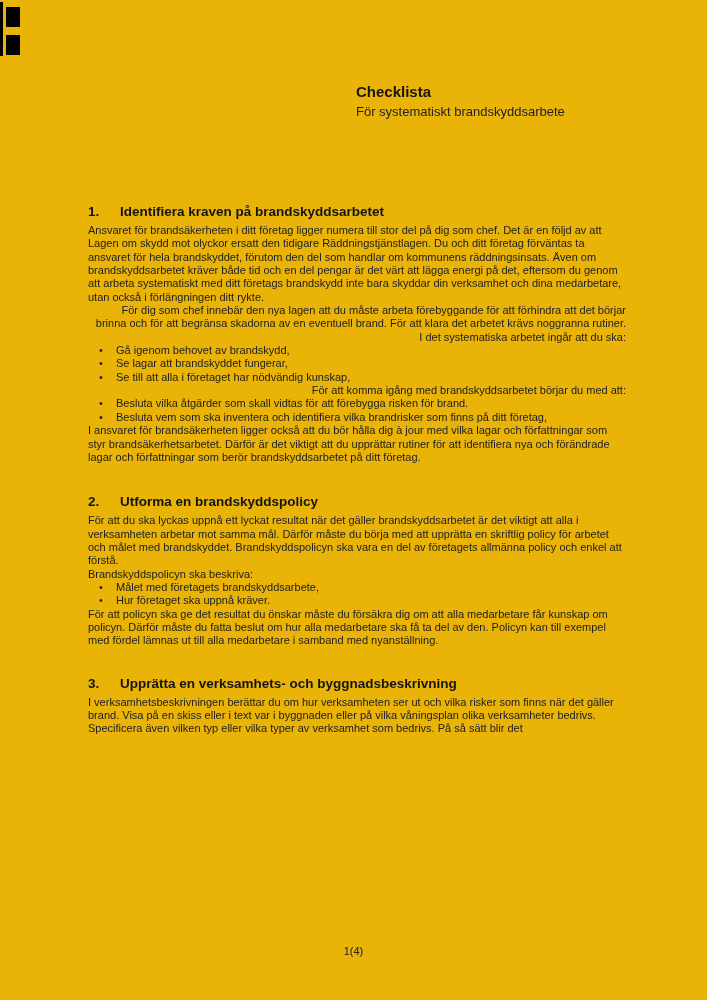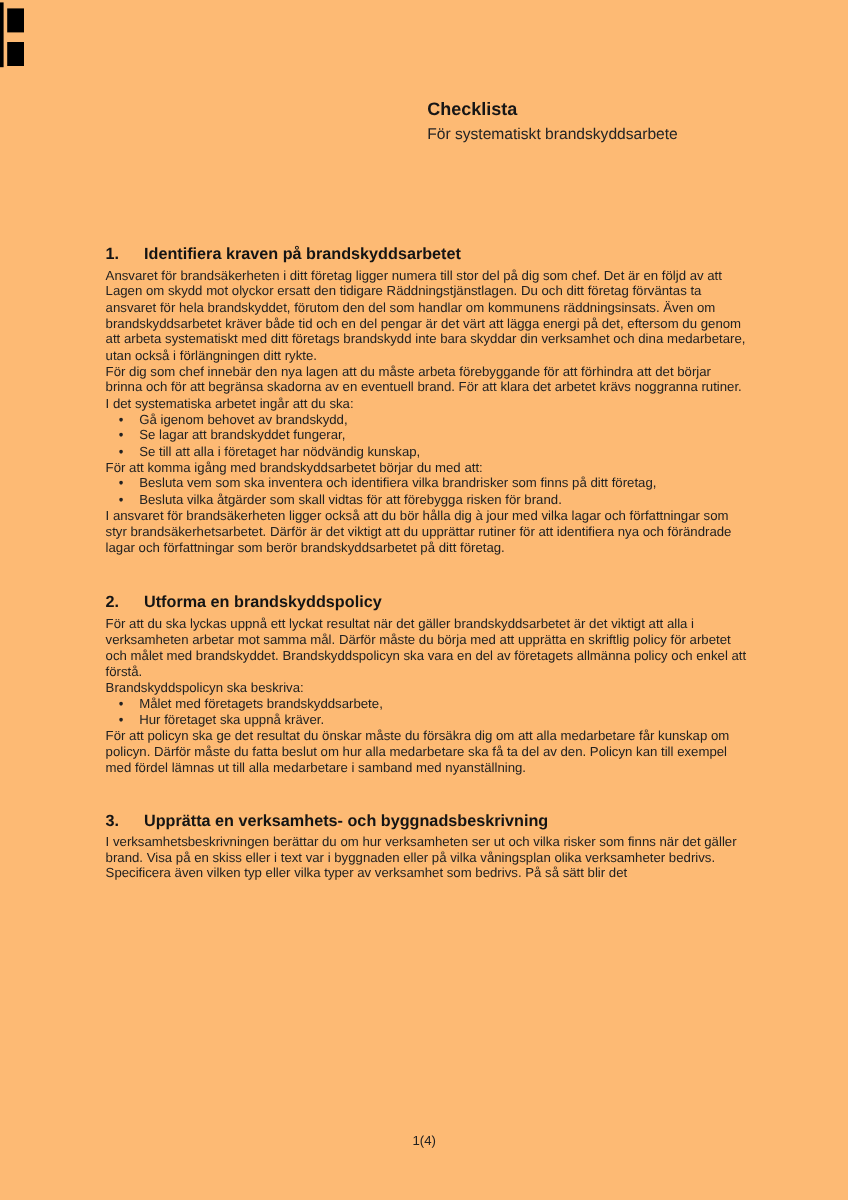--- a/index.html
+++ b/index.html
@@ -4,21 +4,21 @@
 <style>
   html, body { margin: 0; padding: 0; }
   body {
     width: 707px; height: 1000px;
     background: #ffffff;
     font-family: "Liberation Sans", sans-serif;
     color: #1f1f1f;
     position: relative;
     overflow: hidden;
   }
-  .page { position: absolute; inset: 0; background: #fdba74; }
+  .page { position: absolute; inset: 0; background: #eab308; }
 
   
   .scan-line   { position: absolute; left: 0; top: 2px;  width: 3px;  height: 54px; background: #000; }
   .scan-sq-a   { position: absolute; left: 6px; top: 7px;  width: 14px; height: 20px; background: #000; }
   .scan-sq-b   { position: absolute; left: 6px; top: 35px; width: 14px; height: 20px; background: #000; }
 
   
   .doc-header { position: absolute; left: 356px; top: 83px; }
   .doc-title    { font-size: 15px; font-weight: bold; line-height: 18px; color: #161616; }
   .doc-subtitle { font-size: 13px; line-height: 17px; margin-top: 2px; color: #242424; }
@@ -27,21 +27,21 @@
   .content {
     position: absolute; left: 88px; top: 204px; width: 538px;
     font-size: 11px; line-height: 13.35px; color: #212121;
   }
   .sec-heading {
     display: flex; margin: 0 0 4px 0;
     font-size: 13.5px; font-weight: bold; line-height: 16px; color: #141414;
   }
   .sec-num { width: 32px; flex: 0 0 32px; }
   .content p { margin: 0; }
-  .mt20 { margin-top: 20px; }
+  .mt20 { margin-top: 20px; text-align: right; }
   .mt19 { margin-top: 19px; }
   .mt16 { margin-top: 16px; }
   .mt15 { margin-top: 15px; }
   .mt13 { margin-top: 13px; }
   .mt12 { margin-top: 12px; }
   .mt30 { margin-top: 30px; }
   .mt28 { margin-top: 28px; }
   ul.bullets { margin: 0; padding: 0; list-style: none; }
   ul.bullets li { position: relative; padding-left: 28px; }
   ul.bullets li::before {
@@ -77,22 +77,22 @@
     <p>Ansvaret för brandsäkerheten i ditt företag ligger numera till stor del på dig som chef. Det är en följd av att Lagen om skydd mot olyckor ersatt den tidigare Räddningstjänstlagen. Du och ditt företag förväntas ta ansvaret för hela brandskyddet, förutom den del som handlar om kommunens räddningsinsats. Även om brandskyddsarbetet kräver både tid och en del pengar är det värt att lägga energi på det, eftersom du genom att arbeta systematiskt med ditt företags brandskydd inte bara skyddar din verksamhet och dina medarbetare, utan också i förlängningen ditt rykte.</p>
     <p class="mt20">För dig som chef innebär den nya lagen att du måste arbeta förebyggande för att förhindra att det börjar brinna och för att begränsa skadorna av en eventuell brand. För att klara det arbetet krävs noggranna rutiner.</p>
     <p class="mt20">I det systematiska arbetet ingår att du ska:</p>
     <ul class="bullets mt12">
       <li>Gå igenom behovet av brandskydd,</li>
       <li>Se lagar att brandskyddet fungerar,</li>
       <li>Se till att alla i företaget har nödvändig kunskap,</li>
     </ul>
     <p class="mt20">För att komma igång med brandskyddsarbetet börjar du med att:</p>
     <ul class="bullets mt13">
+      <li>Besluta vilka åtgärder som skall vidtas för att förebygga risken för brand.</li>
       <li>Besluta vem som ska inventera och identifiera vilka brandrisker som finns på ditt företag,</li>
-      <li>Besluta vilka åtgärder som skall vidtas för att förebygga risken för brand.</li>
     </ul>
     <p class="mt15">I ansvaret för brandsäkerheten ligger också att du bör hålla dig à jour med vilka lagar och författningar som styr brandsäkerhetsarbetet. Därför är det viktigt att du upprättar rutiner för att identifiera nya och förändrade lagar och författningar som berör brandskyddsarbetet på ditt företag.</p>
 
     <div class="sec-heading mt30">
       <span class="sec-num">2.</span>
       <span>Utforma en brandskyddspolicy</span>
     </div>
     <p>För att du ska lyckas uppnå ett lyckat resultat när det gäller brandskyddsarbetet är det viktigt att alla i verksamheten arbetar mot samma mål. Därför måste du börja med att upprätta en skriftlig policy för arbetet och målet med brandskyddet. Brandskyddspolicyn ska vara en del av företagets allmänna policy och enkel att förstå.</p>
     <p class="mt19">Brandskyddspolicyn ska beskriva:</p>
     <ul class="bullets mt13">

